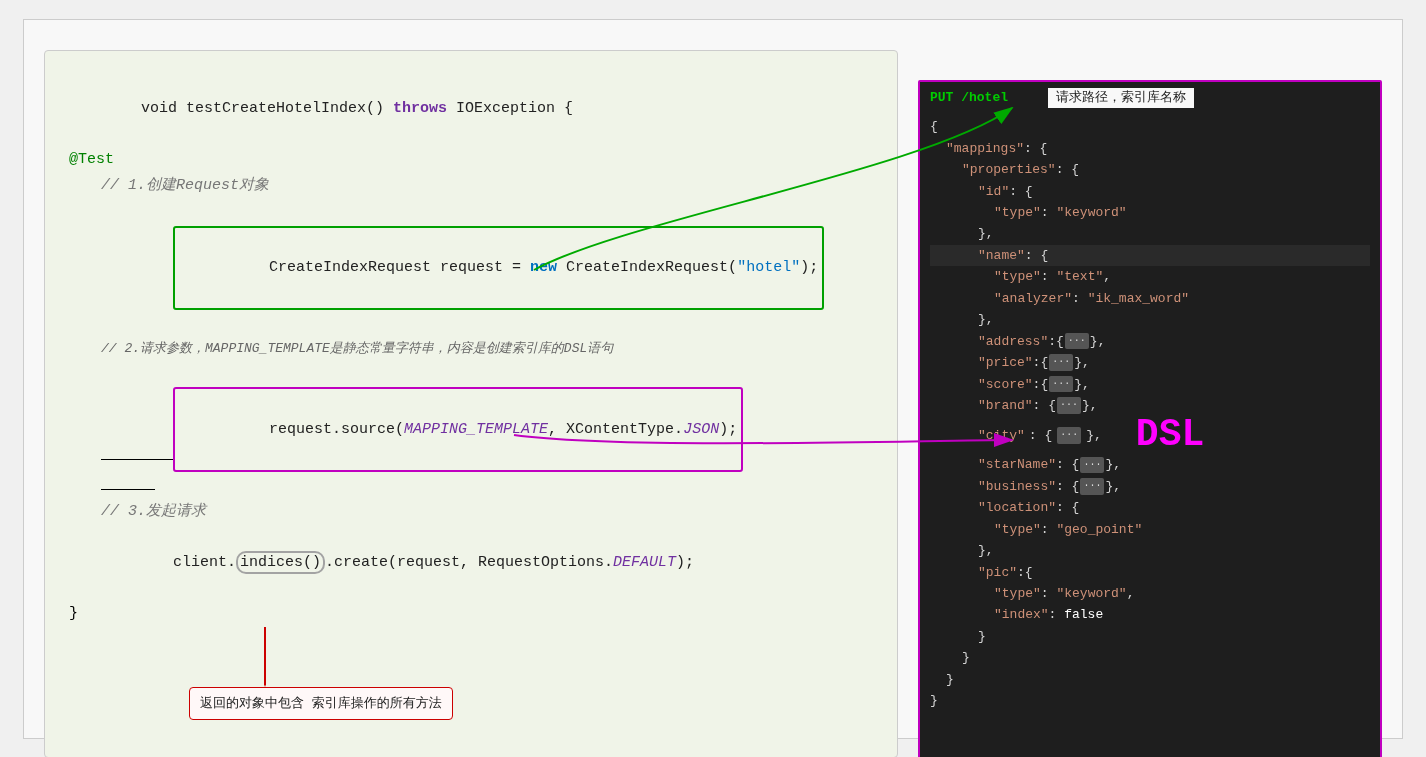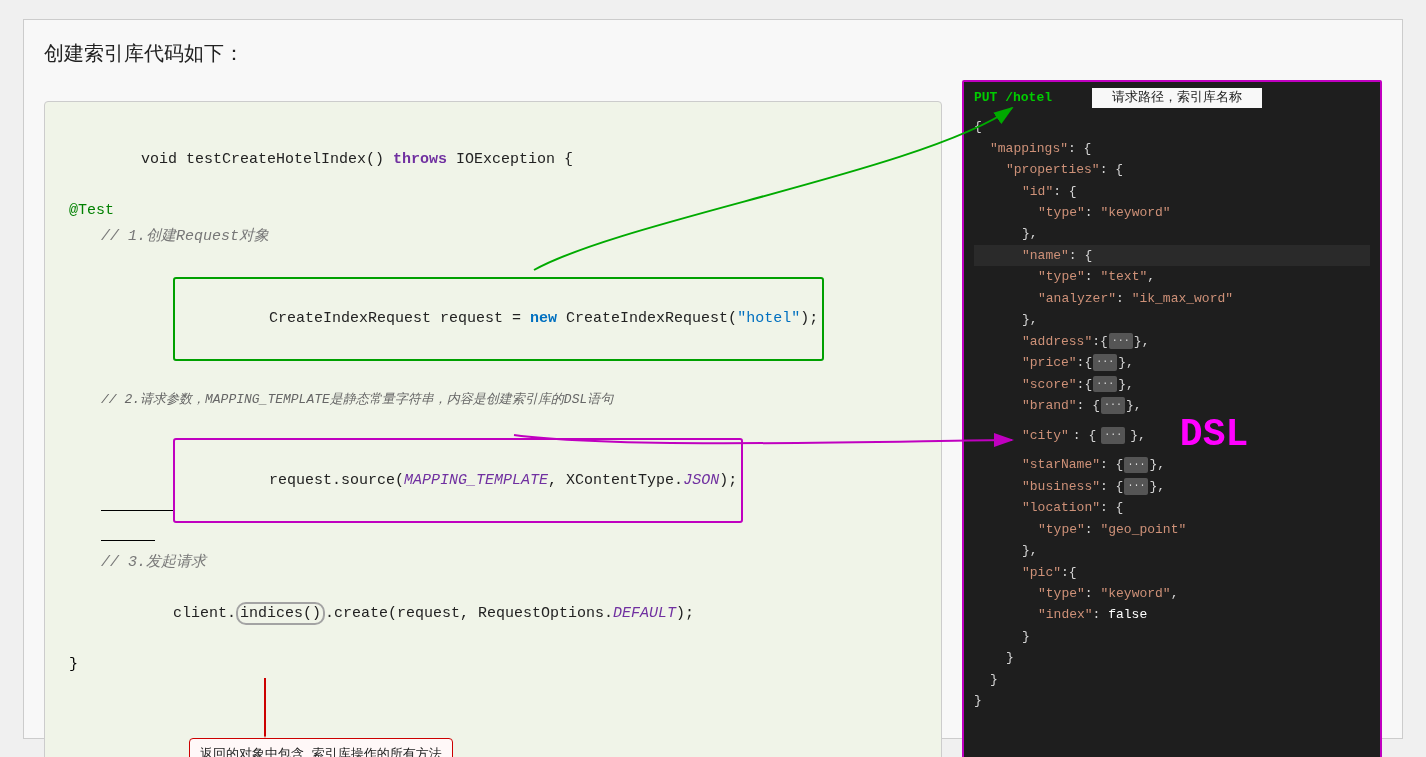--- a/index.html
+++ b/index.html
@@ -84,31 +84,30 @@
       background: #555;
       color: #ddd;
       font-size: 10px;
       padding: 0 3px;
       border-radius: 2px;
       vertical-align: middle;
       margin: 0 1px;
     }
     .right-wrapper {
       position: relative;
-      width: 420px;
+      width: 464px;
       flex-shrink: 0;
     }
   </style>
 </head>
 <body>
 
 <div class="main-container">
 
   <div class="left-panel">
-    <div class="title-text">创建索引库代码如下：</div>
 
     <div class="code-block" style="margin-top: 10px;">
       <span class="code-line">
         <span style="color:#222;">void testCreateHotelIndex() </span><span class="kw-throws">throws</span><span style="color:#222;"> IOException {</span>
       </span>
       <span class="code-line annotation-test">@Test</span>
       <span class="code-line code-annotation" style="margin-left: 32px;">// 1.创建Request对象</span>
 
       <span class="code-line" style="margin-left: 32px; margin-top:2px; margin-bottom:2px;">
         <span style="border: 2px solid #00a000; border-radius:3px; display:inline-block; padding: 2px 4px;">
@@ -150,21 +149,21 @@
   <div class="right-wrapper">
 
     <div style="position:relative; height:40px; margin-bottom:0;">
       
     </div>
 
     <div style="border: 2px solid #c000c0; background:#1e1e1e; border-radius:2px; position:relative; padding: 6px 10px; font-family:'Courier New',monospace; font-size:13px; color:#ccc; line-height:1.6; height: 680px; overflow: hidden;">
 
       <div style="color:#ccc; margin-bottom:4px; display:flex; gap: 40px; align-items:center;">
         <span style="color:#00cc00; font-weight:bold;">PUT /hotel</span>
-        <span style="color:#222; background:#f8f8f8; font-size:13px; padding:0 20px;">请求路径，索引库名称</span>
+        <span style="color:#222; background:#f8f8f8; font-size:13px; padding:0 8px;">请求路径，索引库名称</span>
       </div>
 
       <div class="json-panel">
         <span class="json-line"><span class="json-brace">{</span></span>
         <span class="json-line indent1"><span class="json-key">"mappings"</span><span class="json-colon">: {</span></span>
         <span class="json-line indent2"><span class="json-key">"properties"</span><span class="json-colon">: {</span></span>
         <span class="json-line indent3"><span class="json-key">"id"</span><span class="json-colon">: {</span></span>
         <span class="json-line" style="padding-left:64px;"><span class="json-key">"type"</span><span class="json-colon">: </span><span class="json-str">"keyword"</span></span>
         <span class="json-line indent3"><span class="json-brace">},</span></span>
         <span class="json-line json-highlight-row" style="padding-left:48px;"><span class="json-key">"name"</span><span class="json-colon">: {</span></span>

